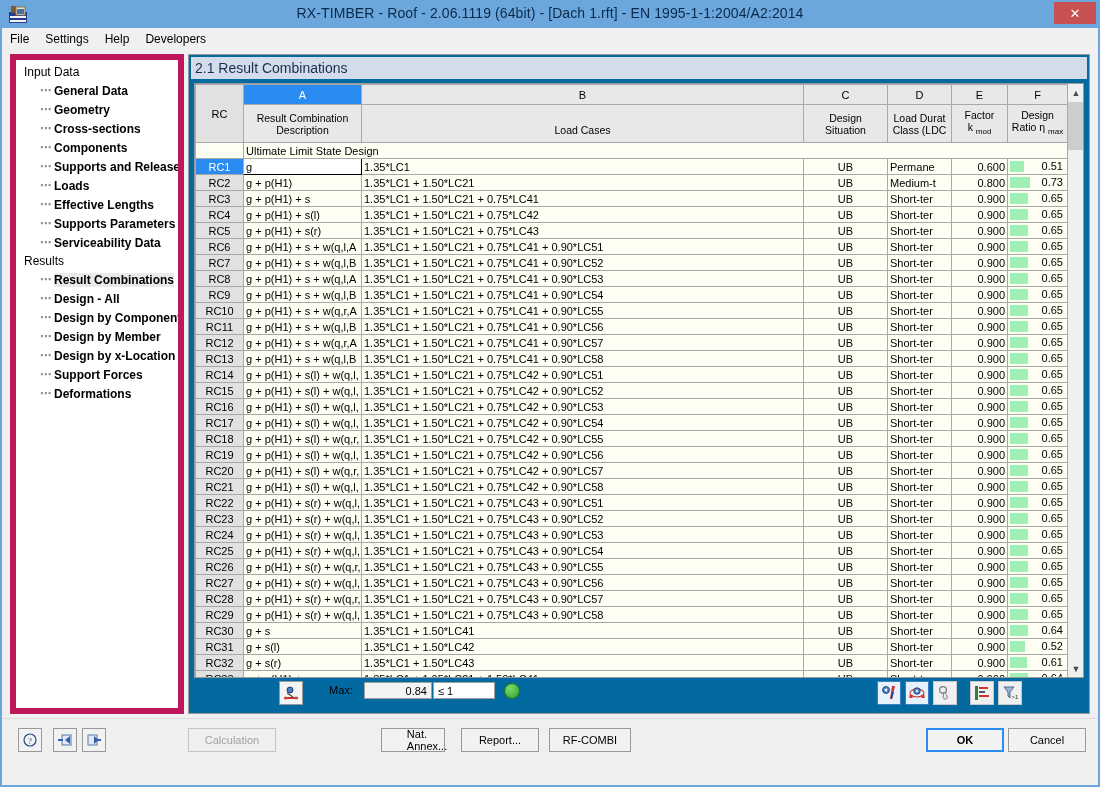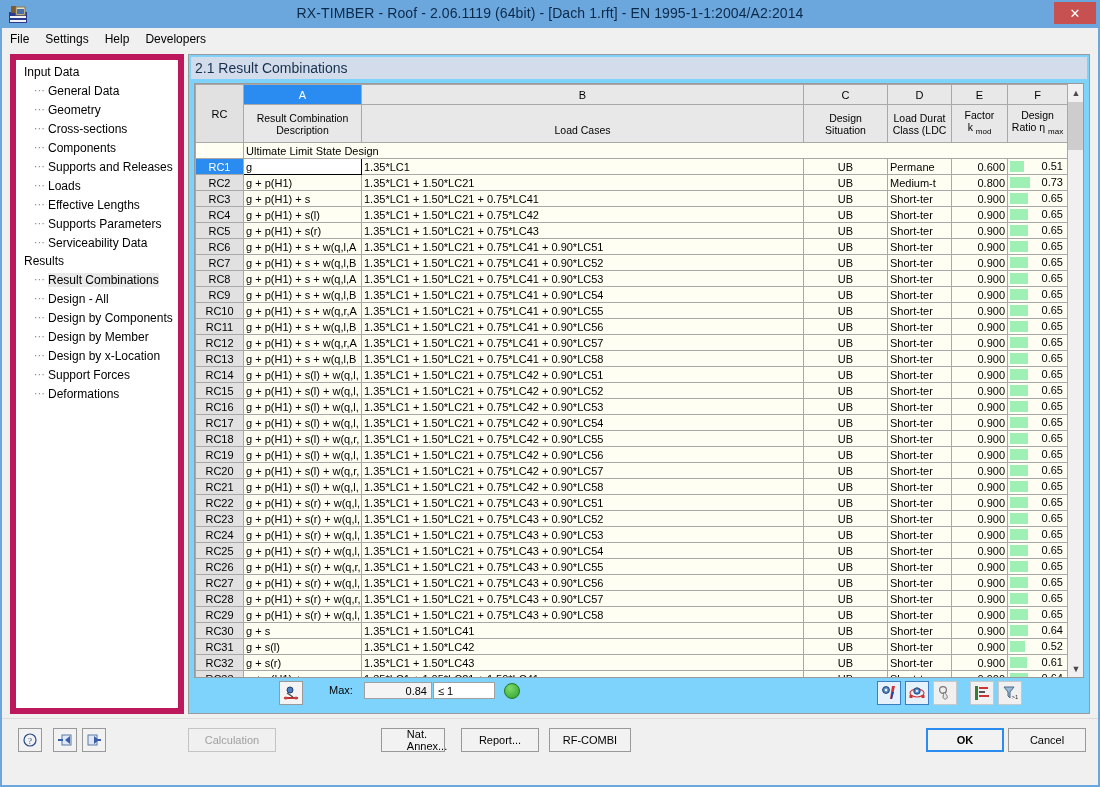--- a/index.html
+++ b/index.html
@@ -51,32 +51,32 @@
   #sidebar{
     position:absolute;left:8px;top:4px;width:174px;height:660px;
     background:#ffffff;border:6px solid #be185d;
     box-sizing:border-box;overflow:hidden;
   }
   .tree-root{
     padding:3px 0 0 6px;font-size:12px;color:#000;line-height:16px;
   }
   .tree-group{padding:1px 0 1px 2px;cursor:default;}
   .tree-child{
-    padding:1px 16px 1px 2px;margin-left:10px;cursor:default;
-    position:relative;white-space:nowrap;
+    padding:1px 16px 1px 2px;margin-left:16px;cursor:default;
+    position:relative;white-space:nowrap;font-weight:bold;
   }
   .tree-child .dots{
     display:inline-block;width:14px;color:#8c8c8c;font-size:11px;
     letter-spacing:0px;vertical-align:1px;
   }
   .tree-child.selected > .lbl{background:#eaeaea;}
   
   #main{
     position:absolute;left:186px;top:4px;width:902px;height:660px;
-    background:#7dd3fc;border:1px solid #9a9a9a;box-sizing:border-box;
+    background:#0369a1;border:1px solid #9a9a9a;box-sizing:border-box;
   }
   #panel-title{
     position:absolute;left:2px;top:2px;width:896px;height:22px;
     background:#d3dcea;color:#17304f;font-size:14px;
     padding-left:4px;line-height:22px;box-sizing:border-box;
   }
   
   #grid-wrap{
     position:absolute;left:5px;top:28px;width:890px;height:595px;
     background:#fffef2;border:1px solid #9a9a9a;box-sizing:border-box;

